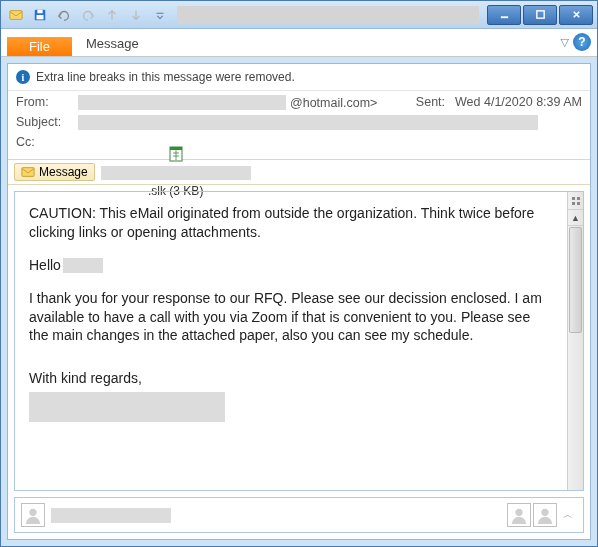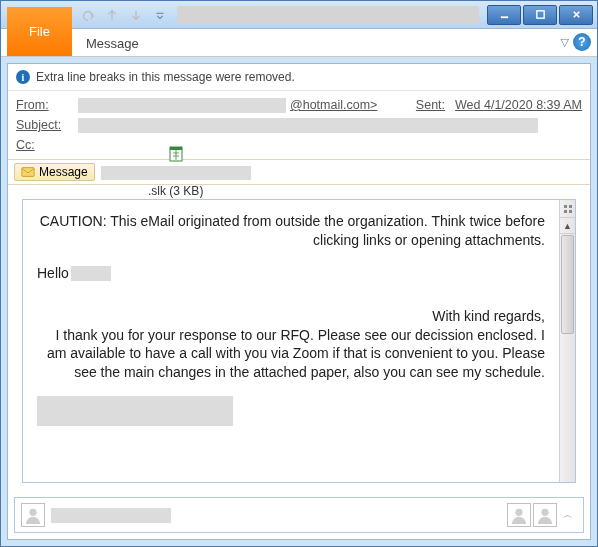--- a/index.html
+++ b/index.html
@@ -10,45 +10,45 @@
 .titlebar { height: 28px; background: linear-gradient(#d6e8f8,#b8d4f0); display: flex; align-items: center; padding: 0 4px; border-bottom: 1px solid #9bb8d8; }
 .qat { display: flex; gap: 2px; align-items: center; }
 .qat-btn { width: 22px; height: 22px; display: flex; align-items: center; justify-content: center; border-radius: 2px; }
 .qat-btn svg { width: 14px; height: 14px; }
 .title-redact { flex: 1; margin: 0 6px; height: 18px; background: #d4d4d4; }
 .winbtns { display: flex; gap: 0; }
 .winbtn { width: 34px; height: 20px; background: linear-gradient(#6ea1d8,#3b74b8); border: 1px solid #2a5a94; border-radius: 2px; margin-left: 2px; display: flex; align-items: center; justify-content: center; color: #fff; }
 .winbtn svg { width: 11px; height: 11px; }
 
 .ribbon-tabs { height: 28px; background: #fff; display: flex; align-items: flex-end; padding: 0 6px; position: relative; border-bottom: 1px solid #c8c8c8; }
-.file-tab { background: linear-gradient(#ff9d2e,#ff7a00); color: #fff; padding: 17px 22px; font-size: 13px; border-radius: 0; }
+.file-tab { background: linear-gradient(#ff9d2e,#ff7a00); color: #fff; padding: 2px 22px; font-size: 13px; border-radius: 0; }
 .msg-tab { padding: 5px 14px; font-size: 13px; color: #444; }
 .rib-right { position: absolute; right: 6px; top: 4px; display: flex; gap: 4px; align-items: center; }
 .rib-help { width: 18px; height: 18px; border-radius: 50%; background: radial-gradient(#5aa7e8,#1f6fb8); color: #fff; display: flex; align-items: center; justify-content: center; font-weight: bold; font-size: 12px; }
 .rib-chev { color: #5a7da8; font-size: 11px; }
 
 .content { flex: 1; margin: 6px; background: #fff; border: 1px solid #9bb8d8; display: flex; flex-direction: column; }
 
 .infobar { padding: 6px 8px; display: flex; align-items: center; gap: 6px; color: #444; border-bottom: 1px solid #e6e6e6; }
 .info-icon { width: 14px; height: 14px; border-radius: 50%; background: #1f6fb8; color: #fff; display: flex; align-items: center; justify-content: center; font-size: 10px; font-weight: bold; font-family: Georgia, serif; }
 
 .headers { padding: 4px 8px; font-size: 12.5px; color: #555; }
-.hrow { display: flex; align-items: center; min-height: 20px; text-decoration: underline; }
+.hrow { display: flex; align-items: flex-start; min-height: 20px; }
 .hlabel { width: 62px; }
 .hval { flex: 1; }
 .hredact { height: 15px; background: #dcdcdc; }
 .hsent { display: flex; align-items: center; gap: 10px; }
 
 .attachbar { display: flex; align-items: center; border-top: 1px solid #e0d8b8; border-bottom: 1px solid #e0d8b8; background: #fff; padding: 2px 6px; gap: 6px; height: 26px; }
 .msgpill { background: linear-gradient(#fff4d8,#f7e9b8); border: 1px solid #d8c890; border-radius: 2px; padding: 1px 6px; display: flex; align-items: center; gap: 4px; font-size: 12px; }
 .att-item { display: flex; align-items: center; gap: 4px; font-size: 12px; color: #333; flex-direction: column; }
 .xls-icon { width: 16px; height: 16px; }
 .att-redact { width: 150px; height: 14px; background: #dcdcdc; }
 
-.body-wrap { flex: 1; margin: 14px; border: 1px solid #b0c8e0; position: relative; display: flex; text-align: right; }
+.body-wrap { flex: 1; margin: 6px; border: 1px solid #b0c8e0; position: relative; display: flex; }
 .body-text { flex: 1; padding: 12px 14px; font-size: 14px; line-height: 1.35; color: #222; overflow: hidden; }
 .body-text p { margin-bottom: 14px; }
 .body-text .greet { display: flex; align-items: center; gap: 2px; }
 .greet-redact { width: 40px; height: 15px; background: #dcdcdc; display: inline-block; }
 .sig-redact { width: 196px; height: 30px; background: #dcdcdc; margin-top: 4px; }
 .vrail { width: 16px; background: linear-gradient(to right,#f0f0f0,#e4e4e4); border-left: 1px solid #d0d0d0; display: flex; flex-direction: column; }
 .vrail-top { height: 18px; border-bottom: 1px solid #d0d0d0; display:flex;align-items:center;justify-content:center; }
 .vrail-up { height: 16px; border-bottom: 1px solid #d0d0d0; display:flex;align-items:center;justify-content:center; color:#555; font-size:9px;}
 .vrail-track { flex: 1; }
 .vrail-thumb { height: 40%; background: linear-gradient(to right,#e8e8e8,#d0d0d0); border:1px solid #b8b8b8; border-radius:2px; margin:1px; }
@@ -187,22 +187,22 @@
       </div>
     </div>
 
     <div class="body-wrap">
       <div class="body-text">
         <p>CAUTION: This eMail originated from outside the organization. Think twice before clicking links or opening attachments.</p>
         <p class="greet">
           <span>Hello</span>
           <span class="greet-redact"></span>
         </p>
+        <p>I thank you for your response to our RFQ. Please see our decission enclosed. I am available to have a call with you via Zoom if that is convenient to you. Please see the main changes in the attached paper, also you can see my schedule.</p>
         <p style="margin-top:24px;margin-bottom:0">With kind regards,</p>
-        <p>I thank you for your response to our RFQ. Please see our decission enclosed. I am available to have a call with you via Zoom if that is convenient to you. Please see the main changes in the attached paper, also you can see my schedule.</p>
         <div class="sig-redact"></div>
       </div>
       <div class="vrail">
         <div class="vrail-top">
           <svg width="10" height="10" viewBox="0 0 10 10">
               <rect x="1" y="1" width="3" height="3" fill="#888"></rect>
               <rect x="6" y="1" width="3" height="3" fill="#888"></rect>
               <rect x="1" y="6" width="3" height="3" fill="#888"></rect>
               <rect x="6" y="6" width="3" height="3" fill="#888"></rect>
             </svg>

